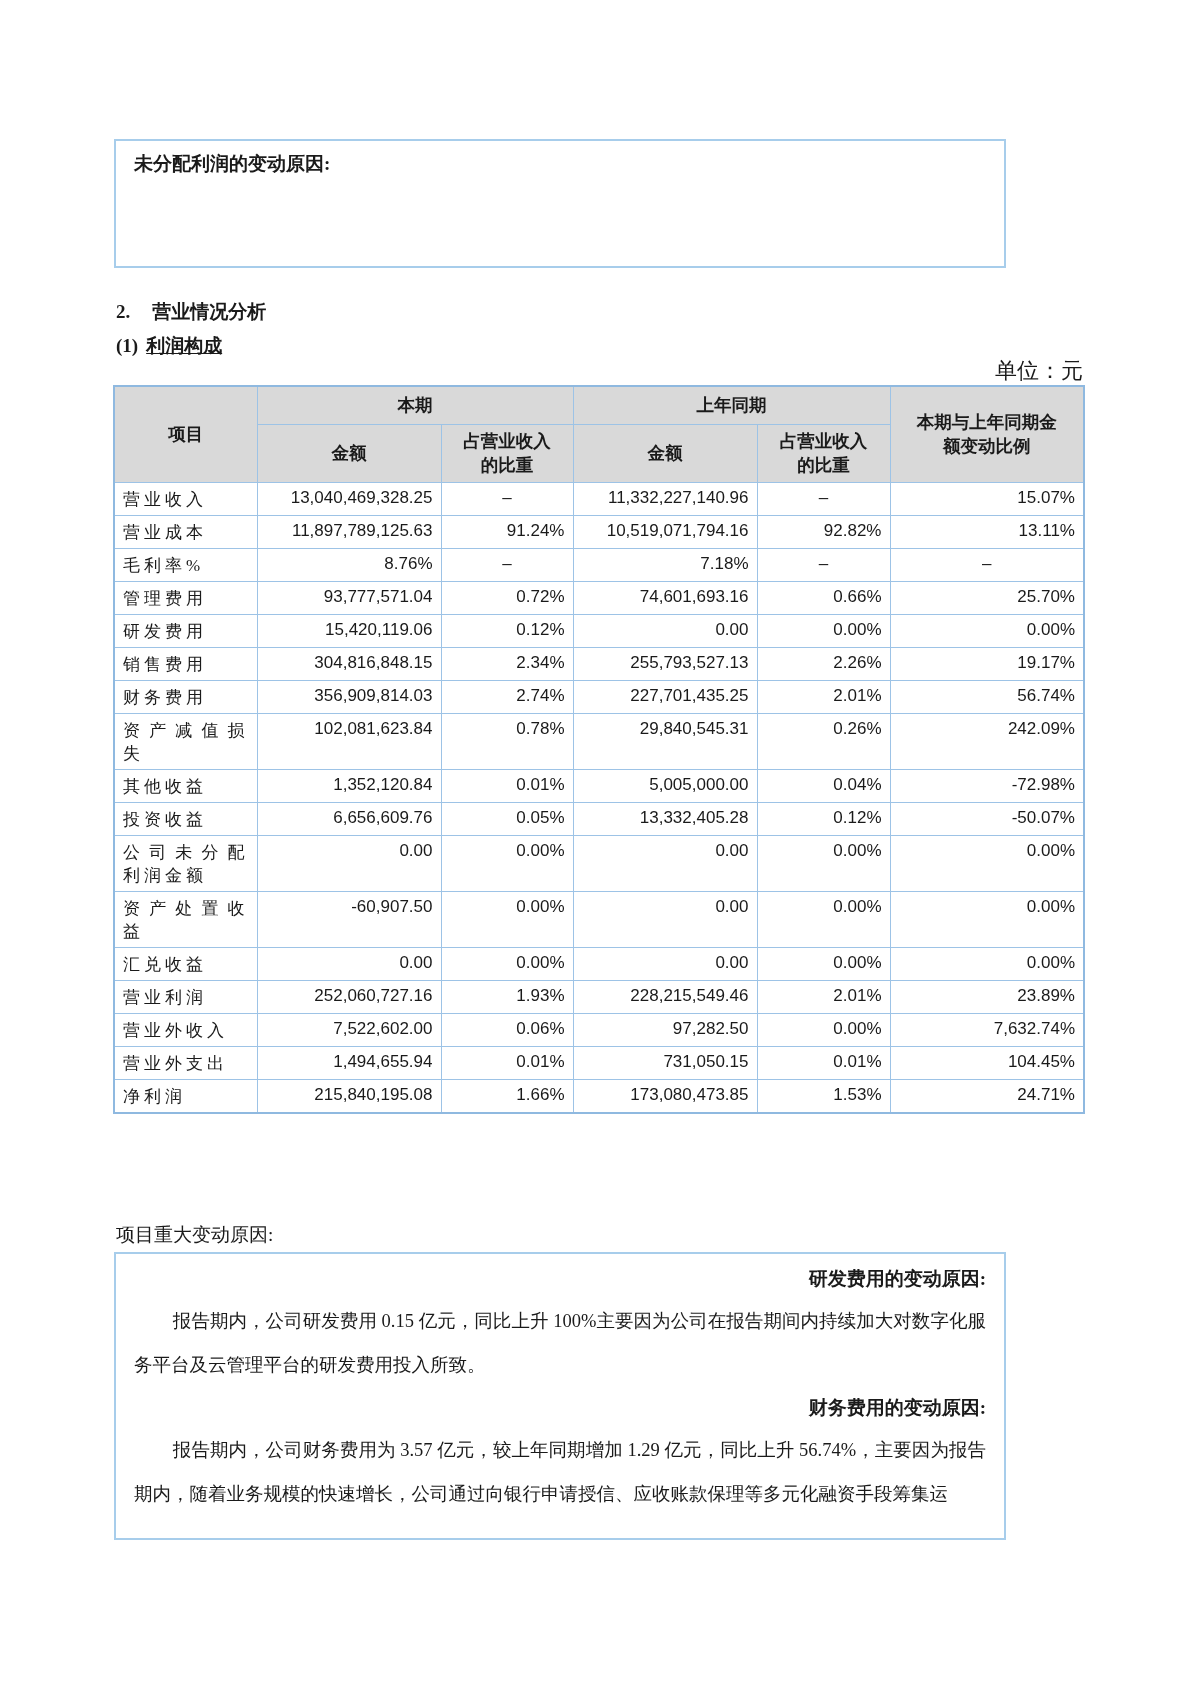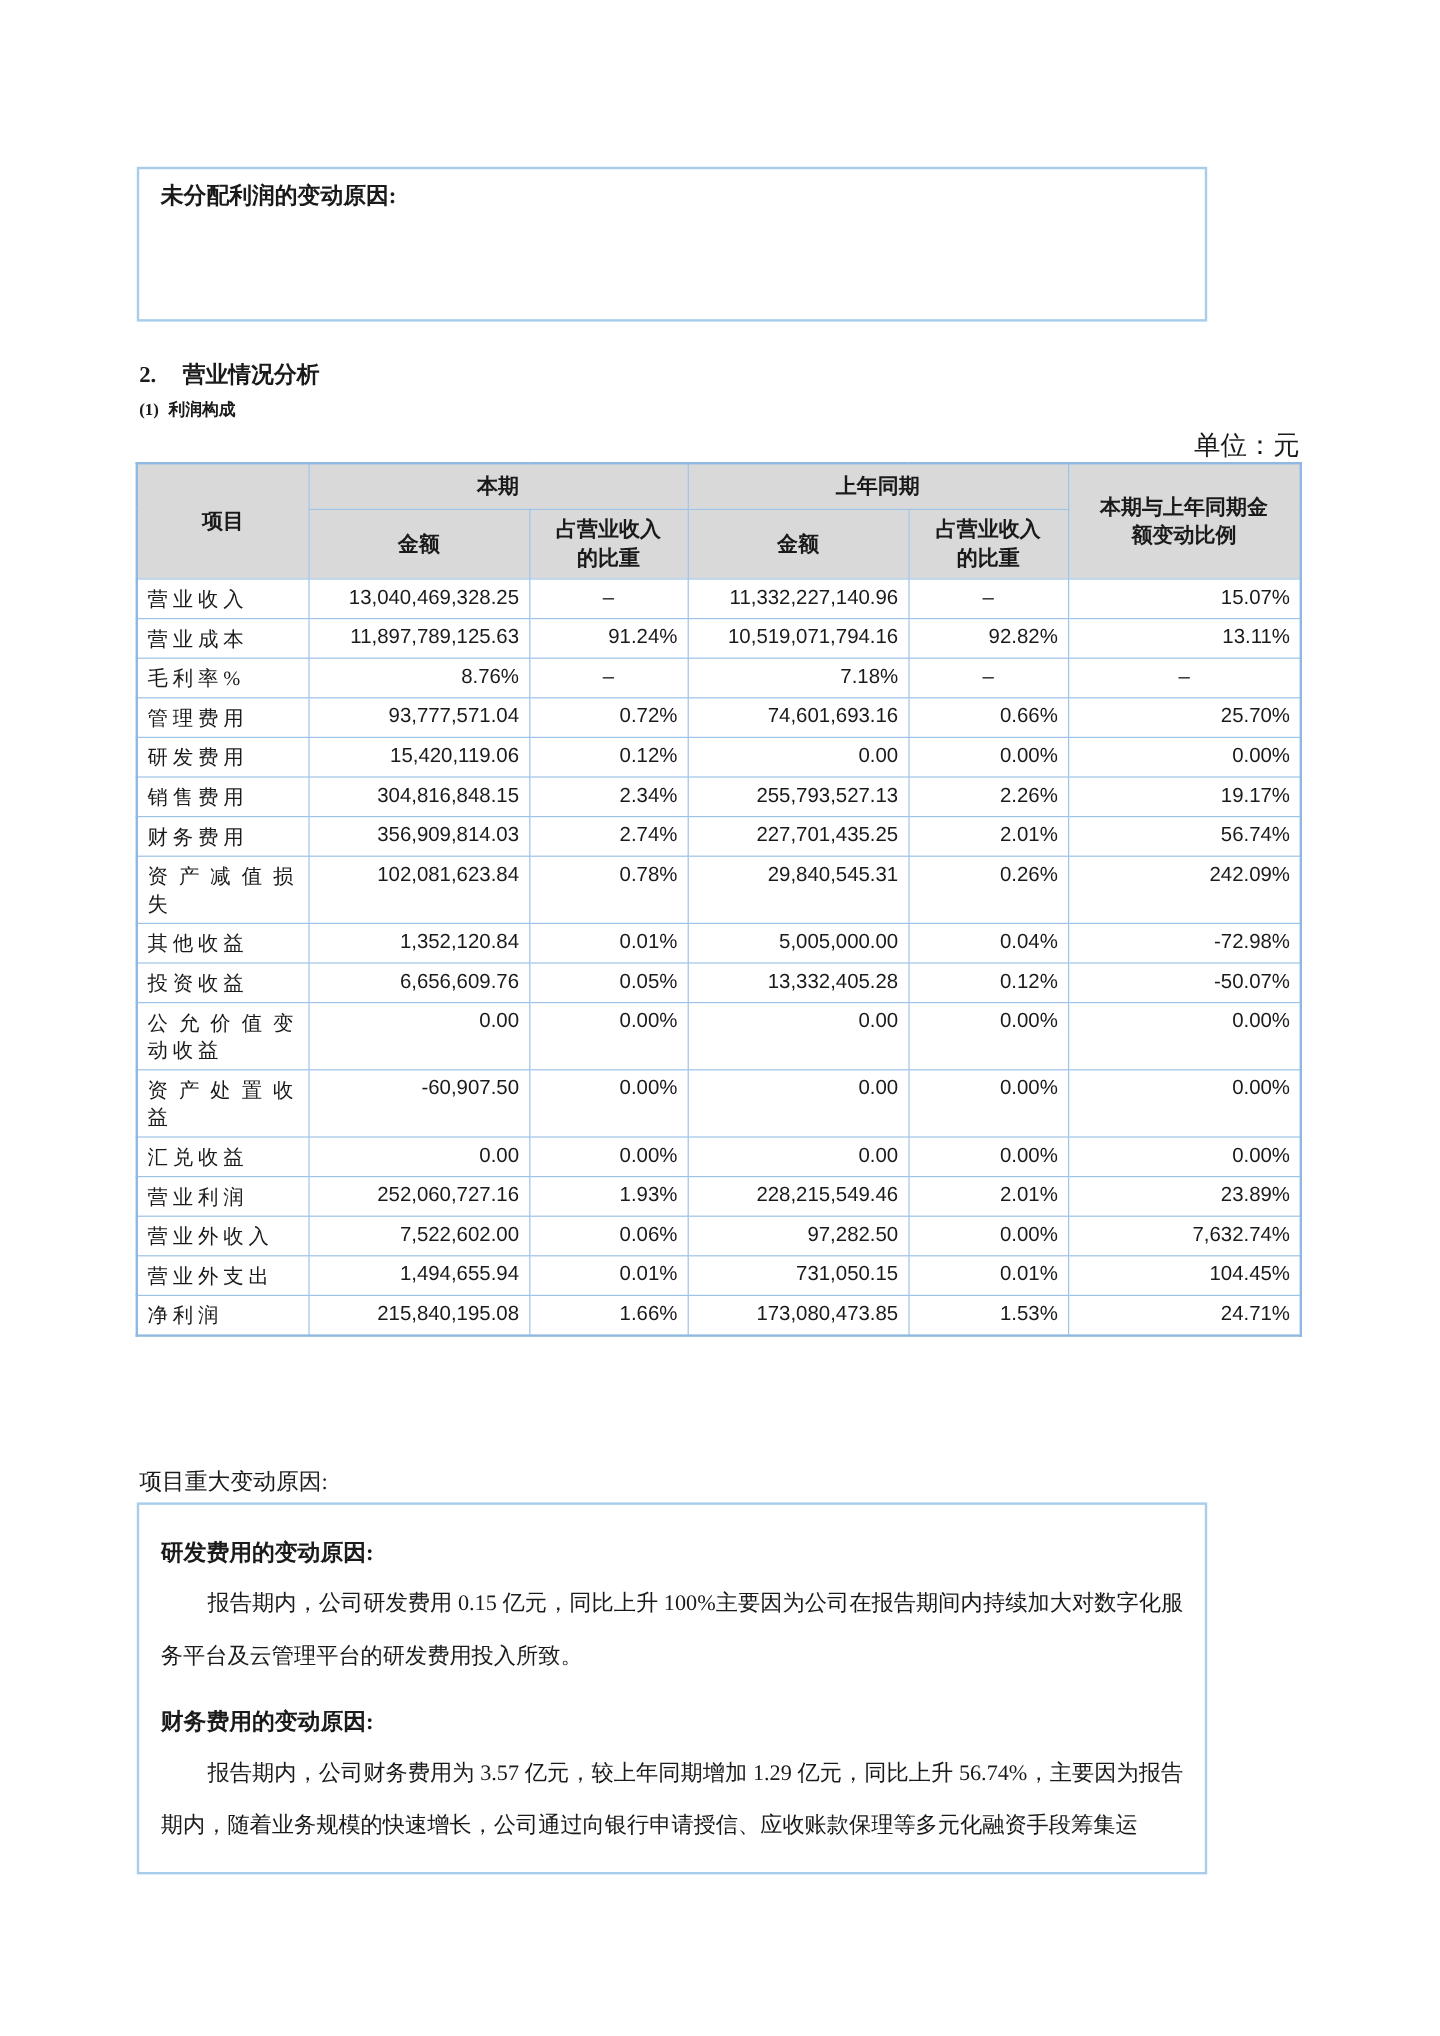--- a/index.html
+++ b/index.html
@@ -35,21 +35,21 @@
   }
 
   
   .section-heading {
     position: absolute; left: 116px; top: 299px;
     font-weight: bold; font-size: 19px;
   }
   .section-heading .sec-num { display: inline-block; margin-right: 22px; }
   .sub-heading {
     position: absolute; left: 116px; top: 333px;
-    font-weight: bold; font-size: 14px;
+    font-weight: bold; font-size: 19px; text-decoration: underline;
   }
   .sub-heading .sub-num { display: inline-block; margin-right: 8px; }
 
   .unit-label {
     position: absolute; left: 115px; top: 356px; width: 968px;
     text-align: right; font-size: 22px;
   }
 
   
   .profit-table-wrap { position: absolute; left: 113px; top: 385px; }
@@ -100,21 +100,21 @@
     font-family: "Liberation Sans", "DejaVu Sans", sans-serif;
     font-size: 16.5px;
   }
 
   
   .major-heading {
     position: absolute; left: 116px; top: 1222px;
     font-weight: normal; font-size: 19px;
   }
   .box-bottom { left: 114px; top: 1252px; width: 892px; min-height: 288px; padding: 8px 18px 10px 18px; }
-  .box-bottom .box-title { margin-top: 18px; }
+  .box-bottom .box-title { margin-top: 2px; text-align: right; }
   .box-bottom .box-para { margin-bottom: 6px; }
 
   .page-number {
     position: absolute; left: 0; top: 1548px; width: 100%;
     text-align: center; font-size: 16px;
     font-family: "Liberation Serif", "DejaVu Serif", serif;
   }
 </style>
 </head>
 <body>
@@ -236,21 +236,21 @@
           </tr>
           <tr>
             <td class="cell-label">投资收益</td>
             <td class="cell-num">6,656,609.76</td>
             <td class="cell-num">0.05%</td>
             <td class="cell-num">13,332,405.28</td>
             <td class="cell-num">0.12%</td>
             <td class="cell-num">-50.07%</td>
           </tr>
           <tr>
-            <td class="cell-label">公允价值变动收益</td>
+            <td class="cell-label">公司未分配利润金额</td>
             <td class="cell-num">0.00</td>
             <td class="cell-num">0.00%</td>
             <td class="cell-num">0.00</td>
             <td class="cell-num">0.00%</td>
             <td class="cell-num">0.00%</td>
           </tr>
           <tr>
             <td class="cell-label">资产处置收益</td>
             <td class="cell-num">-60,907.50</td>
             <td class="cell-num">0.00%</td>

